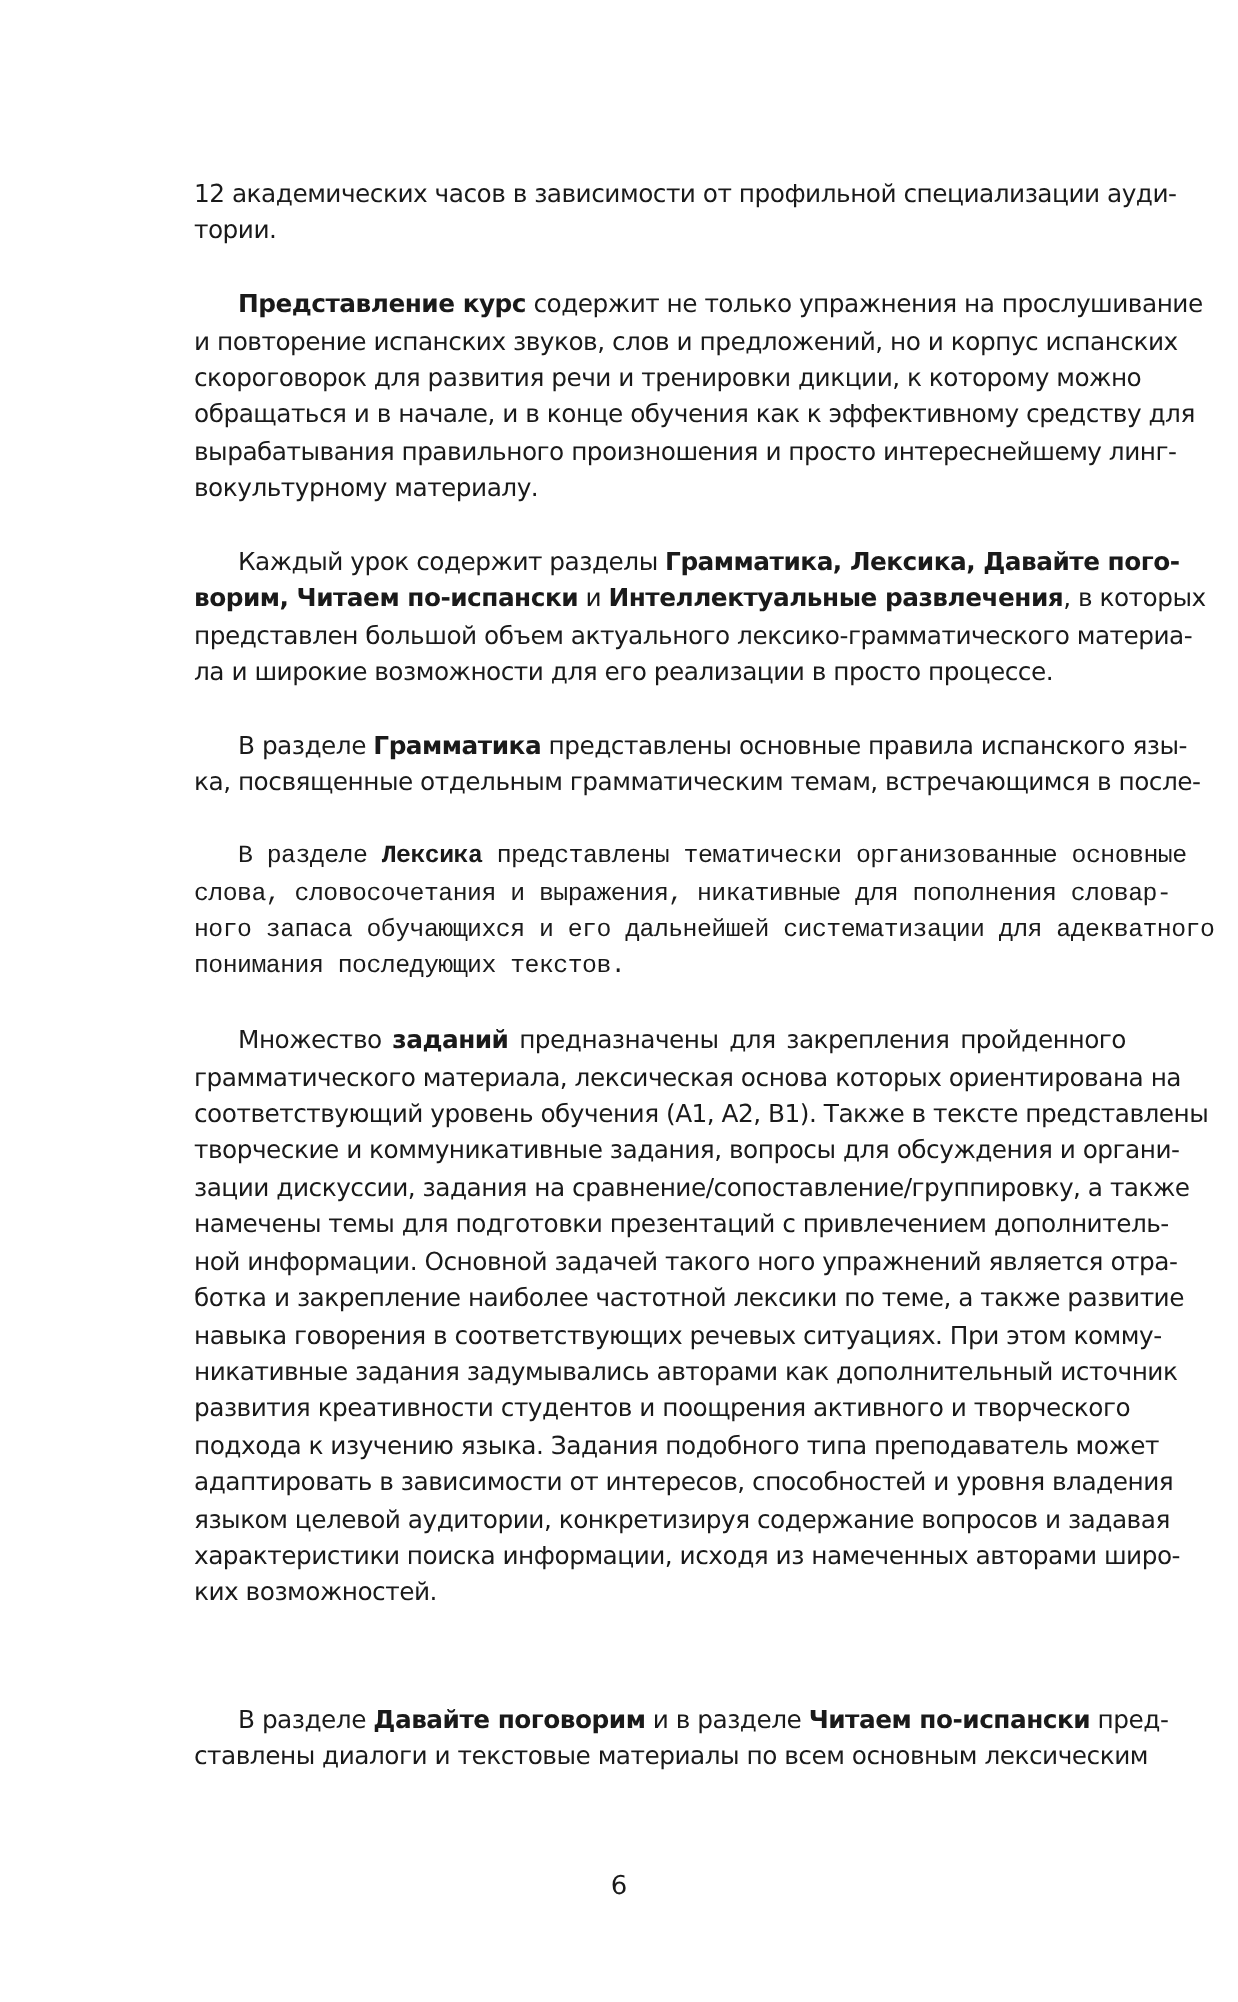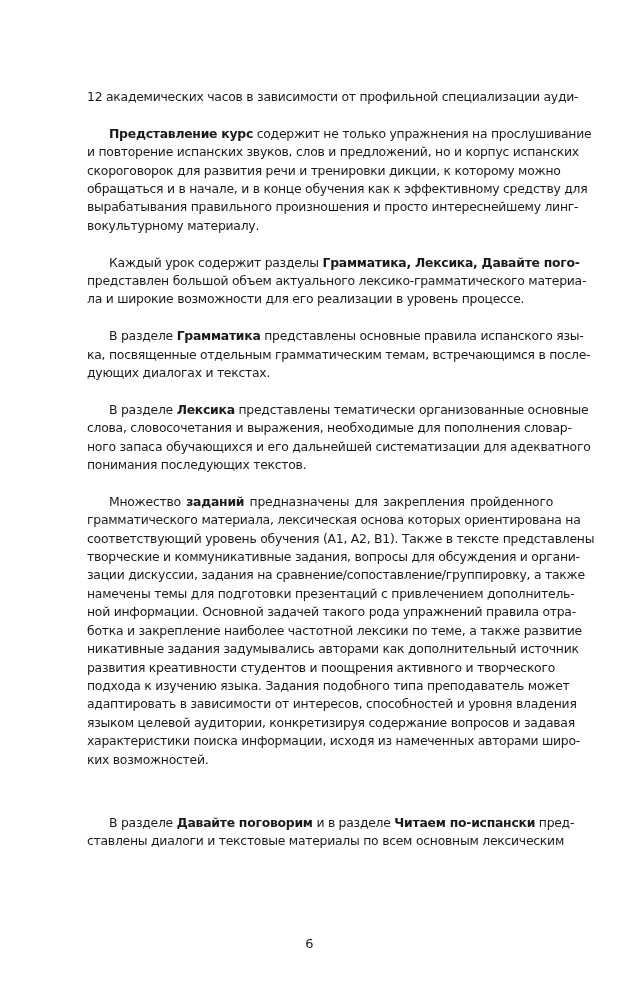--- a/index.html
+++ b/index.html
@@ -1,73 +1,75 @@
 <!DOCTYPE html>
 <html><head>
 <meta charset="utf-8">
 <style>
   html, body { margin: 0; padding: 0; }
   body {
     width: 619px; height: 1001px; background: #ffffff; position: relative; overflow: hidden;
     font-family: "DejaVu Sans", sans-serif; color: #1a1a1a;
   }
   .page-body {
-    position: absolute; left: 87px; top: 88px; width: 466px;
+    position: absolute; left: 97px; top: 88px; width: 466px;
     font-size: 12.4px; line-height: 18.4px; letter-spacing: -0.25px;
   }
   .para { margin: 0 0 18.4px 0; text-align: justify; text-indent: 22px; hyphens: manual; }
   .para b { font-weight: bold; }
   .line { display: block; text-align: justify; text-align-last: justify; white-space: nowrap; }
   .line.last { text-align-last: left; }
   .line.indent { padding-left: 22px; }
   .page-number {
     position: absolute; left: 0; width: 619px; top: 936px; text-align: center;
     font-size: 13px;
   }
 </style>
 </head>
 <body>
 
 <div class="page-body" id="page-body">
     <div class="para" style="text-indent: 0px;">
       <span class="line"><span>12 академических часов в зависимости от профильной специализации ауди-</span></span>
+      <span class="line last"><span>тории.</span></span>
     </div>
     <div class="para" style="text-indent: 0px;">
       <span class="line indent"><b>Представление курс</b><span> содержит не только упражнения на прослушивание</span></span>
       <span class="line"><span>и повторение испанских звуков, слов и предложений, но и корпус испанских</span></span>
       <span class="line"><span>скороговорок для развития речи и тренировки дикции, к которому можно</span></span>
       <span class="line"><span>обращаться и в начале, и в конце обучения как к эффективному средству для</span></span>
       <span class="line"><span>вырабатывания правильного произношения и просто интереснейшему линг-</span></span>
       <span class="line last"><span>вокультурному материалу.</span></span>
     </div>
     <div class="para" style="text-indent: 0px;">
       <span class="line indent"><span>Каждый урок содержит разделы </span><b>Грамматика, Лексика, Давайте пого-</b></span>
+      <span class="line"><b>ворим, Читаем по-испански</b><span> и </span><b>Интеллектуальные развлечения</b><span>, в которых</span></span>
       <span class="line"><span>представлен большой объем актуального лексико-грамматического материа-</span></span>
-      <span class="line last"><span>ла и широкие возможности для его реализации в уровень процессе.</span></span>
+      <span class="line last"><span>ла и широкие возможности для его реализации в просто процессе.</span></span>
     </div>
     <div class="para" style="text-indent: 0px;">
       <span class="line indent"><span>В разделе </span><b>Грамматика</b><span> представлены основные правила испанского язы-</span></span>
       <span class="line"><span>ка, посвященные отдельным грамматическим темам, встречающимся в после-</span></span>
-      <span class="line last"><span>дующих диалогах и текстах.</span></span>
     </div>
-    <div class="para" style="text-indent: 0px;">
+    <div class="para" style="text-indent: 0px; font-family: Liberation Mono, monospace;">
       <span class="line indent"><span>В разделе </span><b>Лексика</b><span> представлены тематически организованные основные</span></span>
-      <span class="line"><span>слова, словосочетания и выражения, необходимые для пополнения словар-</span></span>
+      <span class="line"><span>слова, словосочетания и выражения, никативные для пополнения словар-</span></span>
       <span class="line"><span>ного запаса обучающихся и его дальнейшей систематизации для адекватного</span></span>
       <span class="line last"><span>понимания последующих текстов.</span></span>
     </div>
     <div class="para" style="text-indent: 0px;">
       <span class="line indent"><span>Множество </span><b>заданий</b><span> предназначены для закрепления пройденного</span></span>
       <span class="line"><span>грамматического материала, лексическая основа которых ориентирована на</span></span>
       <span class="line"><span>соответствующий уровень обучения (А1, А2, В1). Также в тексте представлены</span></span>
       <span class="line"><span>творческие и коммуникативные задания, вопросы для обсуждения и органи-</span></span>
       <span class="line"><span>зации дискуссии, задания на сравнение/сопоставление/группировку, а также</span></span>
       <span class="line"><span>намечены темы для подготовки презентаций с привлечением дополнитель-</span></span>
-      <span class="line"><span>ной информации. Основной задачей такого рода упражнений правила отра-</span></span>
+      <span class="line"><span>ной информации. Основной задачей такого ного упражнений является отра-</span></span>
       <span class="line"><span>ботка и закрепление наиболее частотной лексики по теме, а также развитие</span></span>
+      <span class="line"><span>навыка говорения в соответствующих речевых ситуациях. При этом комму-</span></span>
       <span class="line"><span>никативные задания задумывались авторами как дополнительный источник</span></span>
       <span class="line"><span>развития креативности студентов и поощрения активного и творческого</span></span>
       <span class="line"><span>подхода к изучению языка. Задания подобного типа преподаватель может</span></span>
       <span class="line"><span>адаптировать в зависимости от интересов, способностей и уровня владения</span></span>
       <span class="line"><span>языком целевой аудитории, конкретизируя содержание вопросов и задавая</span></span>
       <span class="line"><span>характеристики поиска информации, исходя из намеченных авторами широ-</span></span>
       <span class="line last"><span>ких возможностей.</span></span>
     </div>
     <div class="para" style="text-indent: 0px; margin-top: 45px;">
       <span class="line indent"><span>В разделе </span><b>Давайте поговорим</b><span> и в разделе </span><b>Читаем по-испански</b><span> пред-</span></span>

